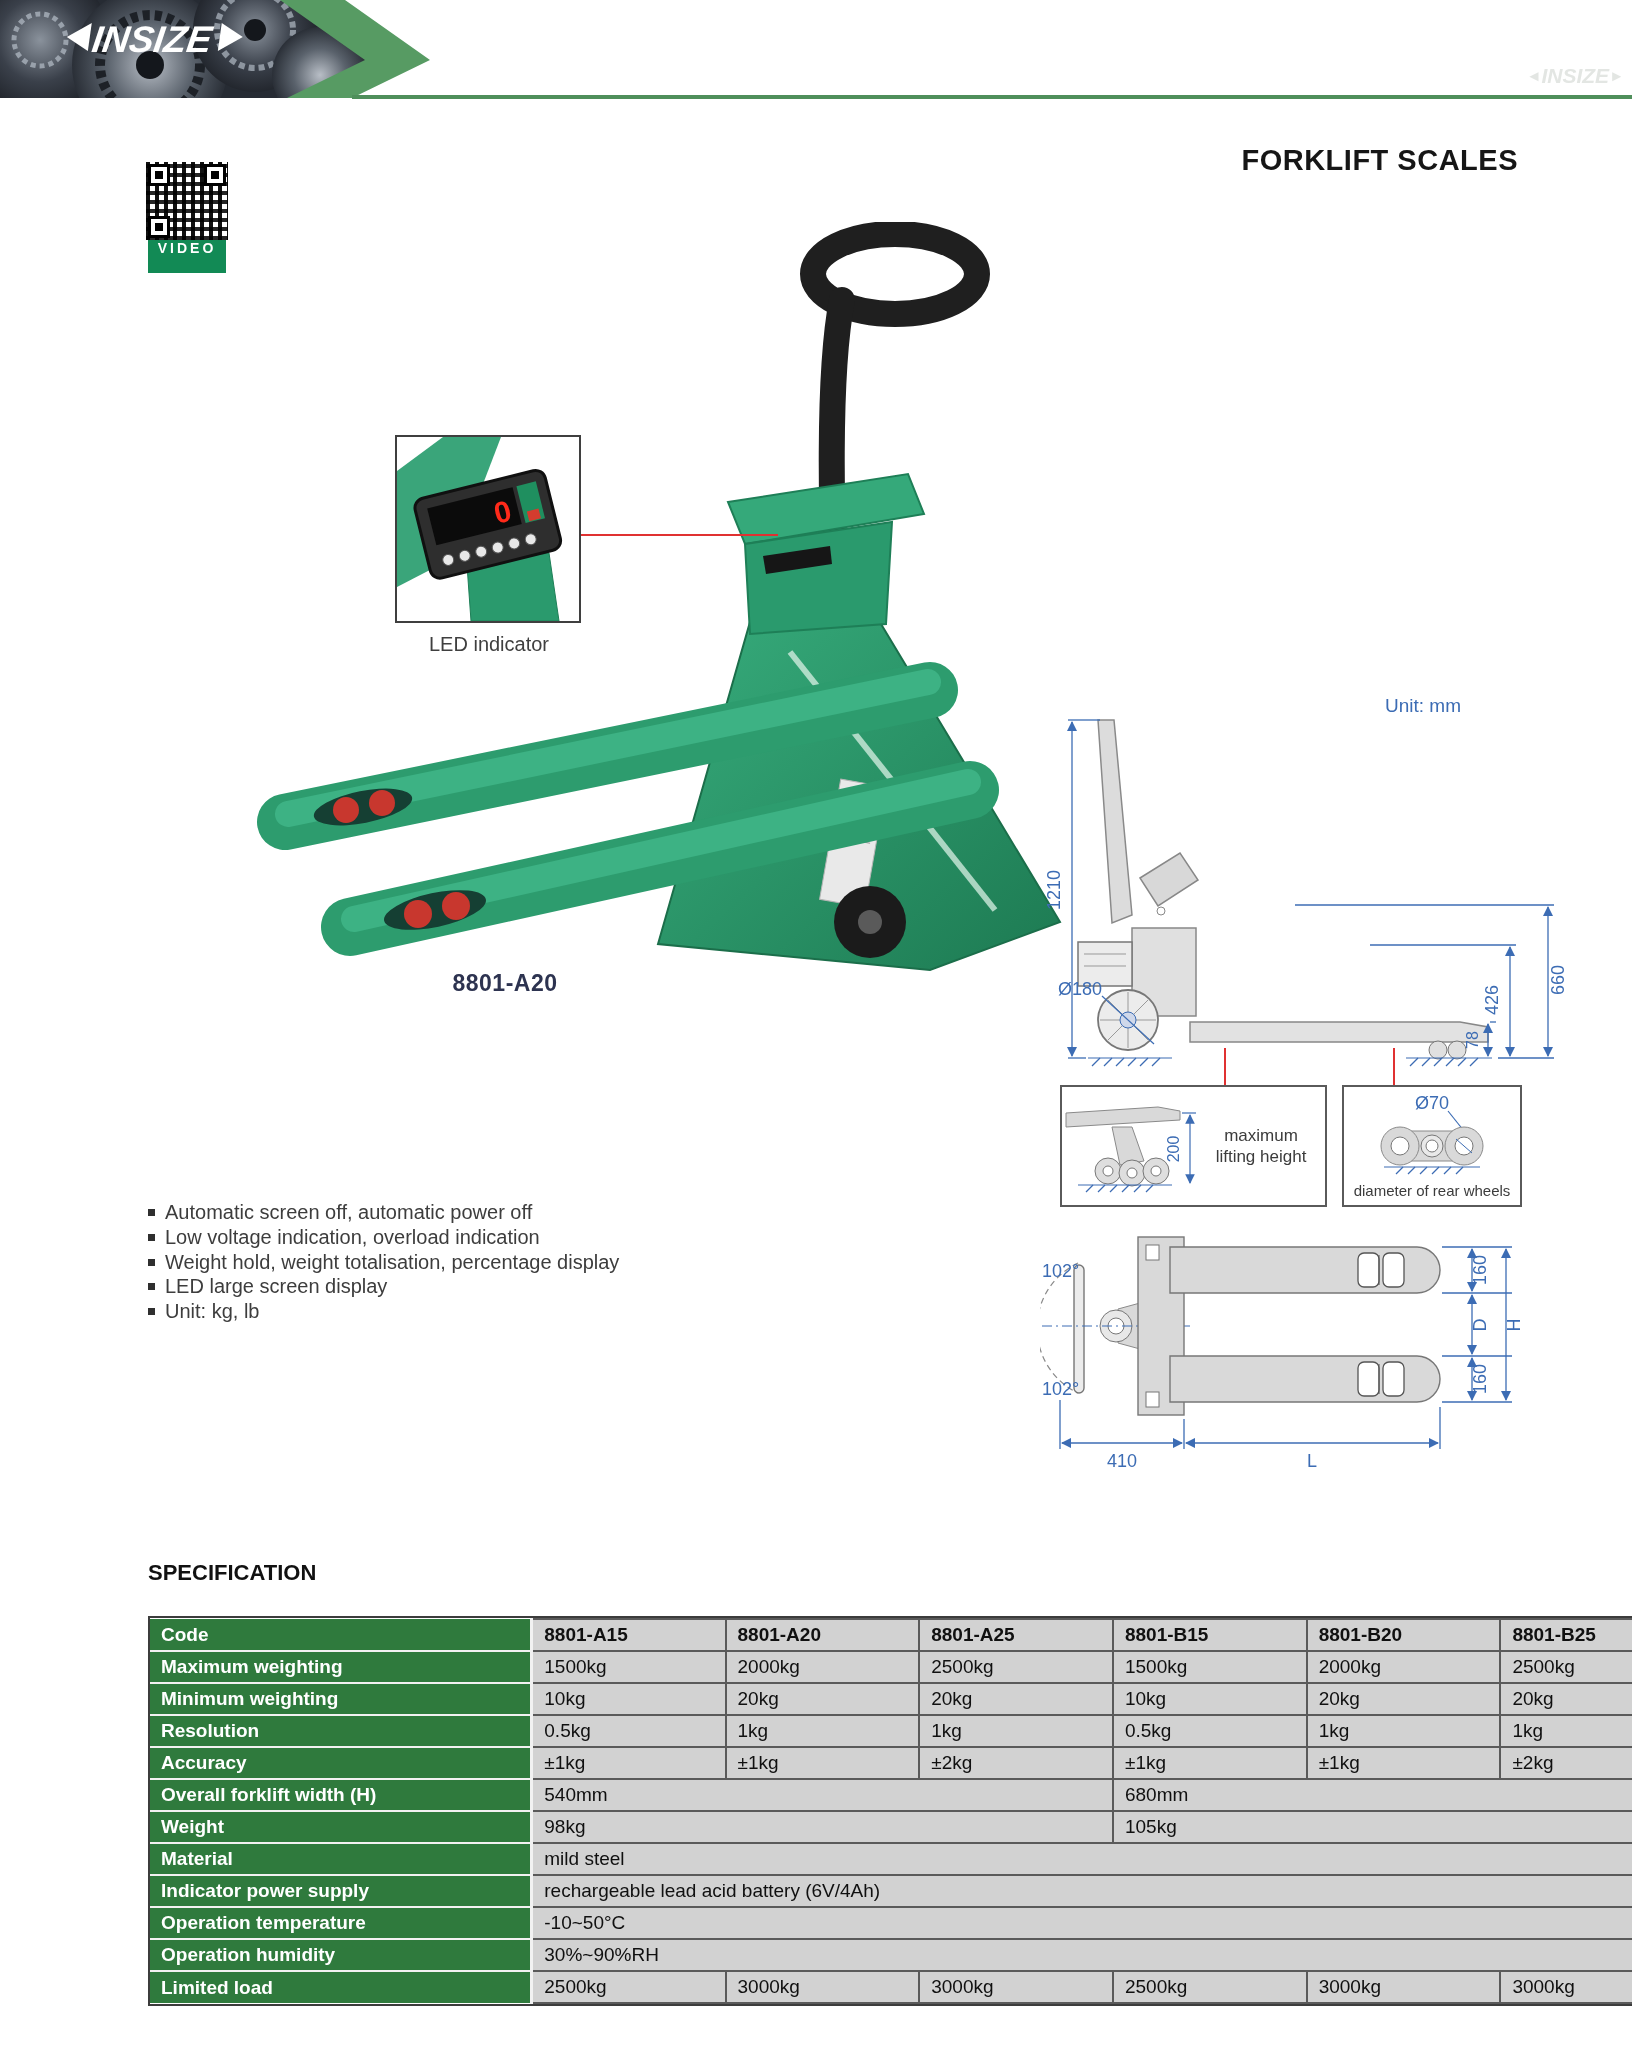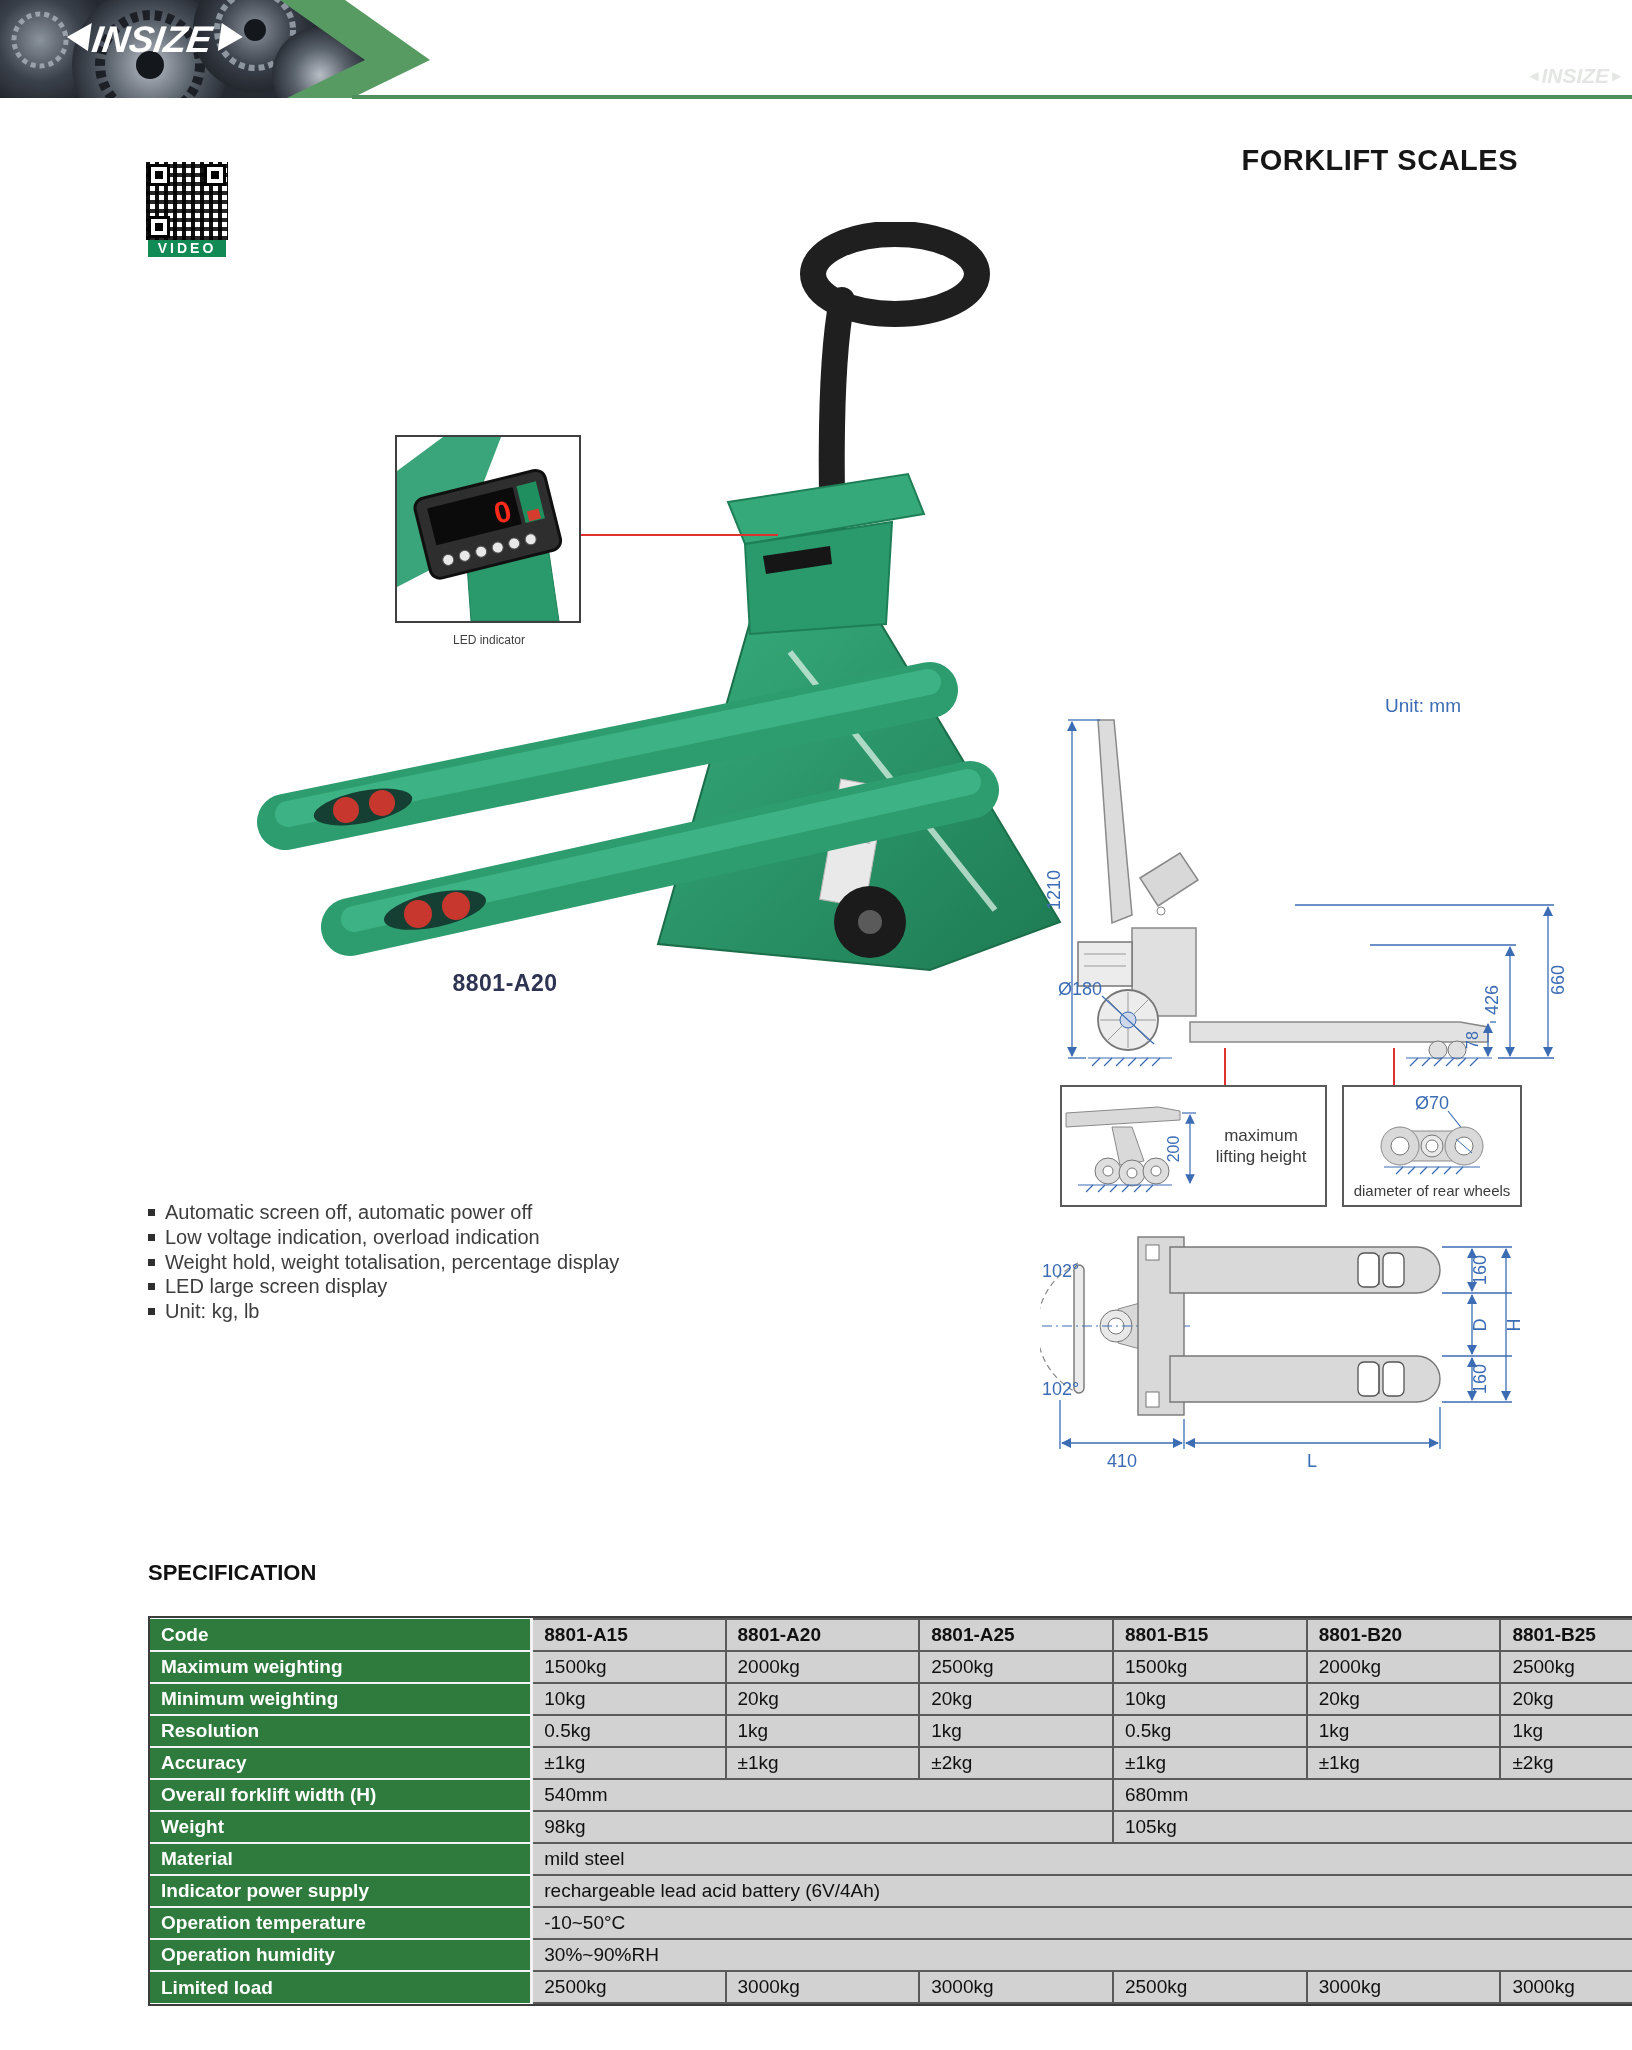--- a/index.html
+++ b/index.html
@@ -17,33 +17,33 @@
   #title{position:absolute;left:1048px;top:144px;width:470px;text-align:right;
         font-size:29px;font-weight:bold;color:#161616;letter-spacing:0.5px;}
 
   
   #qr{position:absolute;left:146px;top:162px;width:82px;height:78px;background:
       repeating-linear-gradient(0deg, rgba(0,0,0,.85) 0 4px, rgba(255,255,255,0) 4px 9px),
       repeating-linear-gradient(90deg, #111 0 4px, #fff 4px 9px);
       outline:1px solid #fff;}
   .finder{position:absolute;width:16px;height:16px;border:3px solid #000;background:#fff;}
   .finder i{position:absolute;left:4px;top:4px;width:8px;height:8px;background:#000;}
-  #video-badge{position:absolute;left:148px;top:240px;width:78px;height:17px;background:#128a55;
+  #video-badge{position:absolute;left:148px;top:240px;width:78px;height:33px;background:#128a55;
       color:#fff;font-weight:bold;font-size:14px;letter-spacing:3px;text-align:center;line-height:17px;}
 
   
   #product-photo{position:absolute;left:230px;top:222px;width:840px;height:755px;}
   #product-code{position:absolute;left:395px;top:970px;width:220px;text-align:center;
       font-size:23px;font-weight:bold;color:#2d3350;letter-spacing:0.5px;}
 
   
   #led-inset{position:absolute;left:395px;top:435px;width:186px;height:188px;background:#fff;
       border:2px solid #3f3f3f;box-sizing:border-box;}
   #led-caption{position:absolute;left:383px;top:633px;width:212px;text-align:center;
-      font-size:12px;color:#3f3f3f;}
+      font-size:20px;color:#3f3f3f;}
   .redline-h{position:absolute;height:2px;background:#e03131;}
   .redline-v{position:absolute;width:2px;background:#e03131;}
 
   
   svg text{font-family:"Liberation Sans",sans-serif;}
   .dimtxt{fill:#3c6cb4;font-size:18px;}
   .dimtxt-s{fill:#3c6cb4;font-size:16px;}
   #unit-note{position:absolute;left:1385px;top:695px;font-size:19px;color:#3c6cb4;}
   #side-view{position:absolute;left:1040px;top:690px;}
   #top-view{position:absolute;left:1040px;top:1235px;}

